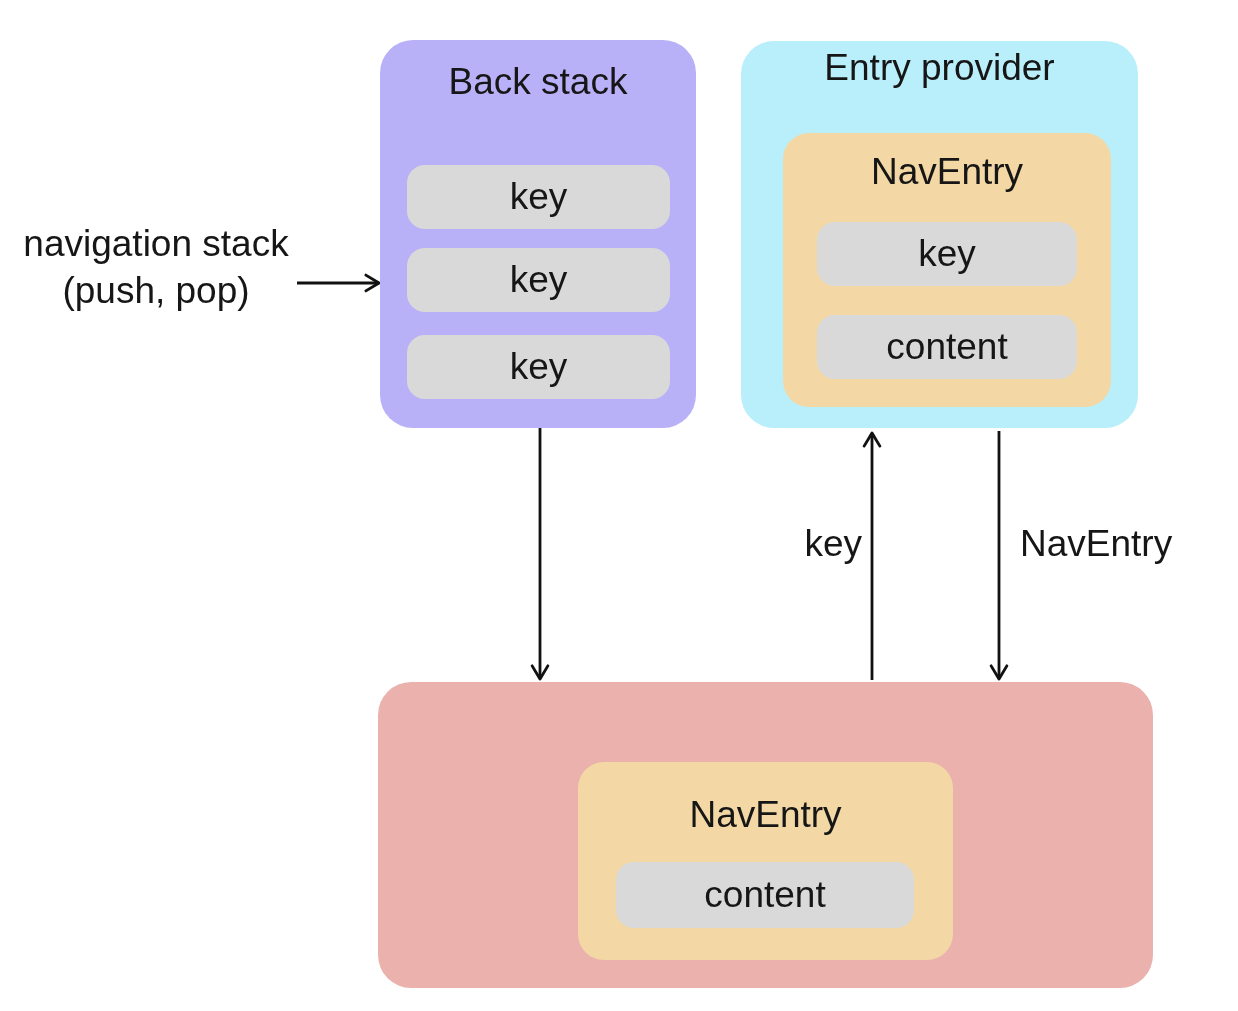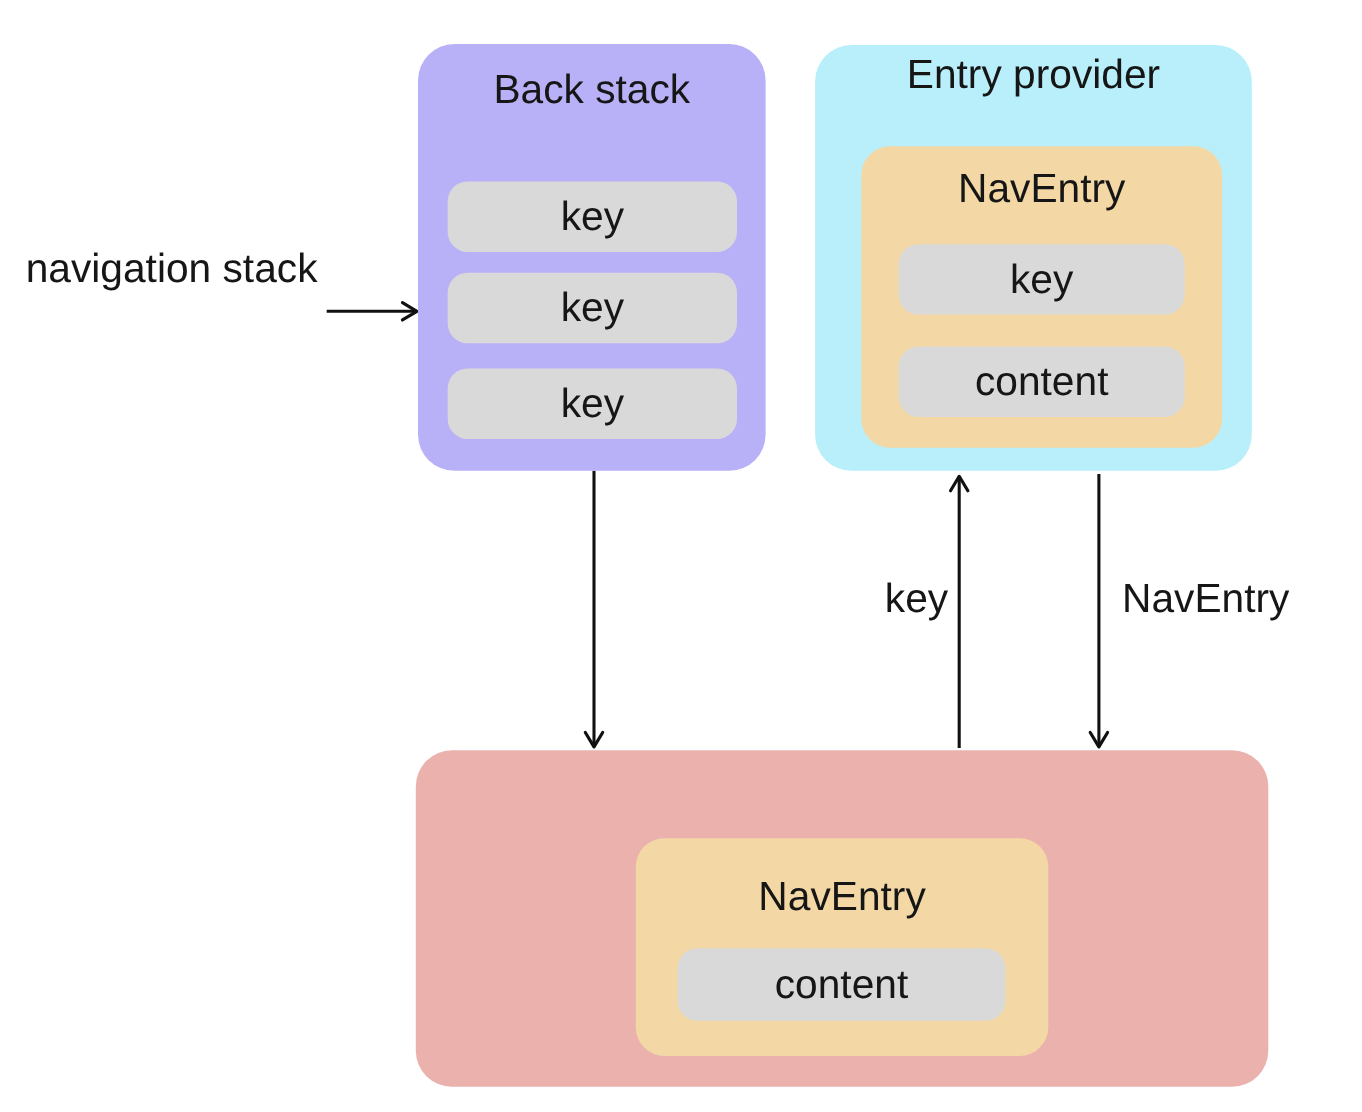--- a/index.html
+++ b/index.html
@@ -78,20 +78,21 @@
       </marker>
     </defs>
     <path d="M297,283 L379,283" stroke="#111111" stroke-width="2.8" fill="none" marker-end="url(#arrowhead)"></path>
     <path d="M540,428 L540,679" stroke="#111111" stroke-width="2.8" fill="none" marker-end="url(#arrowhead)"></path>
     <path d="M872,680 L872,433" stroke="#111111" stroke-width="2.8" fill="none" marker-end="url(#arrowhead)"></path>
     <path d="M999,431 L999,679" stroke="#111111" stroke-width="2.8" fill="none" marker-end="url(#arrowhead)"></path>
   </svg>
 
   <div id="nav-events-label">
     <div>navigation stack</div>
+    <div>(push, pop)</div>
   </div>
 
   <div id="back-stack" class="box">
     <div class="title">Back stack</div>
     <div id="bs-key-0" class="pill">key</div>
     <div id="bs-key-1" class="pill">key</div>
     <div id="bs-key-2" class="pill">key</div>
   </div>
 
   <div id="entry-provider" class="box">

